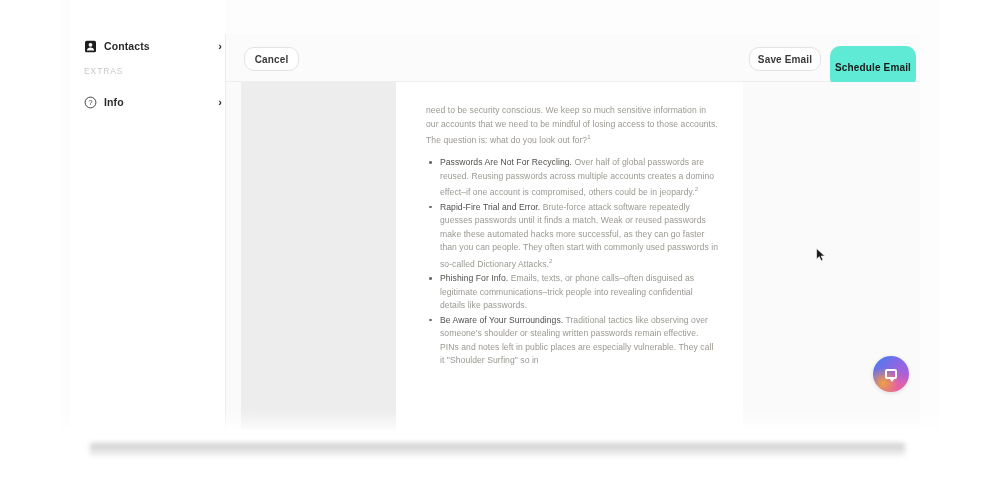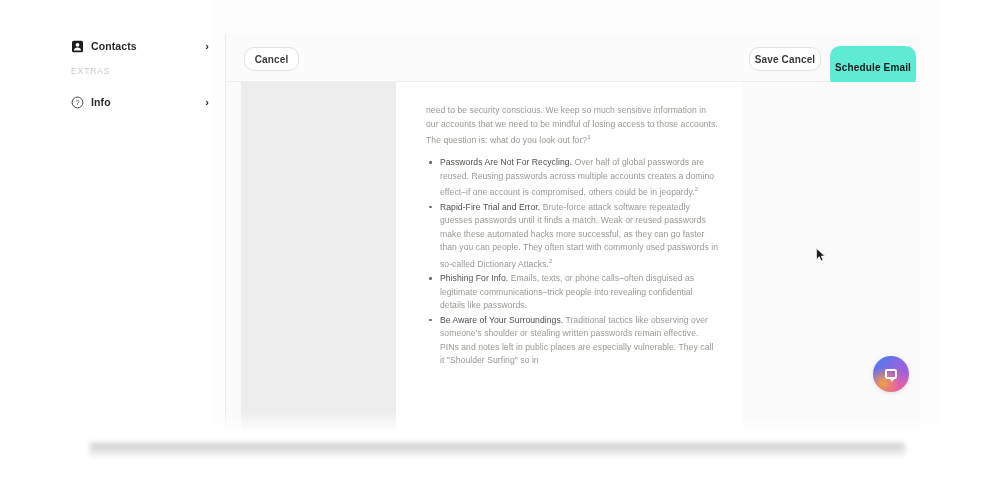--- a/index.html
+++ b/index.html
@@ -19,21 +19,21 @@
   #app-page {
     position: absolute;
     left: 60px; top: 0px;
     width: 880px; height: 430px;
     background: #fdfdfd;
   }
 
   
   #sidebar {
     position: absolute;
-    left: 57px; top: 0px;
+    left: 70px; top: 0px;
     width: 155px; height: 430px;
     background: #ffffff;
   }
   .nav-item {
     position: absolute;
     left: 14px; width: 140px;
     height: 22px;
     display: flex; align-items: center;
   }
   .nav-icon {
@@ -266,21 +266,21 @@
       <span class="nav-label">Info</span>
       <span class="nav-chev">›</span>
     </div>
 
   </div>
 
   <div id="modal">
 
     <div id="modal-header">
       <div class="btn" id="btn-cancel">Cancel</div>
-      <div class="btn" id="btn-save-draft">Save Cancel</div>
+      <div class="btn" id="btn-save-draft">Save Email</div>
       <div class="btn" id="btn-schedule">Schedule Email</div>
     </div>
 
     <div id="modal-body">
 
       <div id="left-rail"></div>
 
       <div id="doc-sheet">
         <div id="doc-inner">
 

